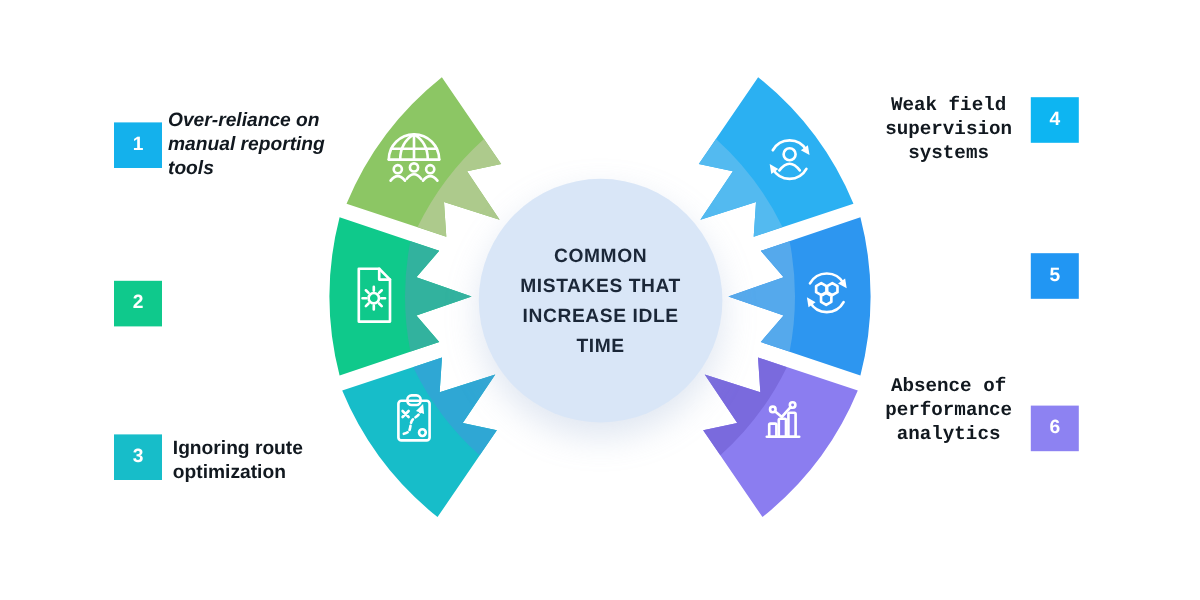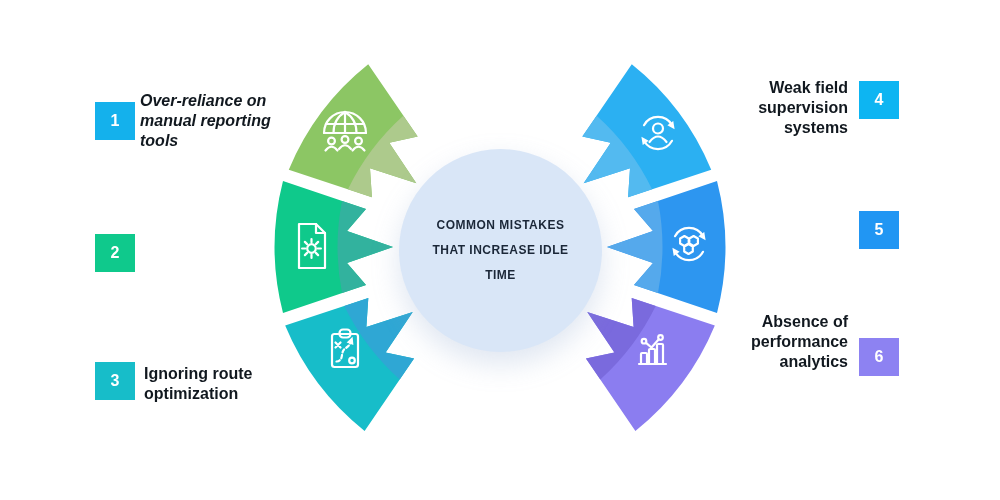--- a/index.html
+++ b/index.html
@@ -7,31 +7,31 @@
     position:relative;width:1000px;height:500px;background:#ffffff;overflow:hidden;
     font-family:"Liberation Sans","DejaVu Sans",sans-serif;
   }
   .shapes{position:absolute;left:0;top:0;width:1000px;height:500px;}
   .center-circle{
     position:absolute;left:399px;top:149px;width:203px;height:203px;border-radius:50%;
     background:#d9e6f7;display:flex;align-items:center;justify-content:center;
     box-shadow:0 12px 28px rgba(140,165,205,.28);
   }
   .center-text{
-    width:160px;text-align:center;font-weight:700;font-size:12px;line-height:25px;
+    width:160px;text-align:center;font-weight:700;font-size:16px;line-height:25px;
     letter-spacing:.5px;color:#1b2738;text-transform:uppercase;
   }
   .badge{
     position:absolute;width:40px;height:38px;display:flex;align-items:center;justify-content:center;
     color:#fff;font-weight:700;font-size:16px;
   }
   .label{
     position:absolute;font-weight:700;font-size:16px;line-height:20px;color:#11181f;
   }
-  .label.right{text-align:right;}
+  .label.right{text-align:center;font-family:Liberation Mono, monospace;}
   
   .b1{left:95px;top:102px;} .t1{left:140px;top:91px;width:158px;font-style:italic;}
   .b2{left:95px;top:234px;} .t2{left:140px;top:214px;width:100px;}
   .b3{left:95px;top:362px;} .t3{left:144px;top:364px;width:135px;}
   
   .b4{left:859px;top:81px;}  .t4{right:152px;top:78px;width:115px;}
   .b5{left:859px;top:211px;} .t5{right:152px;top:200px;width:115px;}
   .b6{left:859px;top:338px;} .t6{right:152px;top:312px;width:115px;}
   .icon{stroke:#ffffff;stroke-width:2.2;fill:none;stroke-linecap:round;stroke-linejoin:round;}
 </style>

